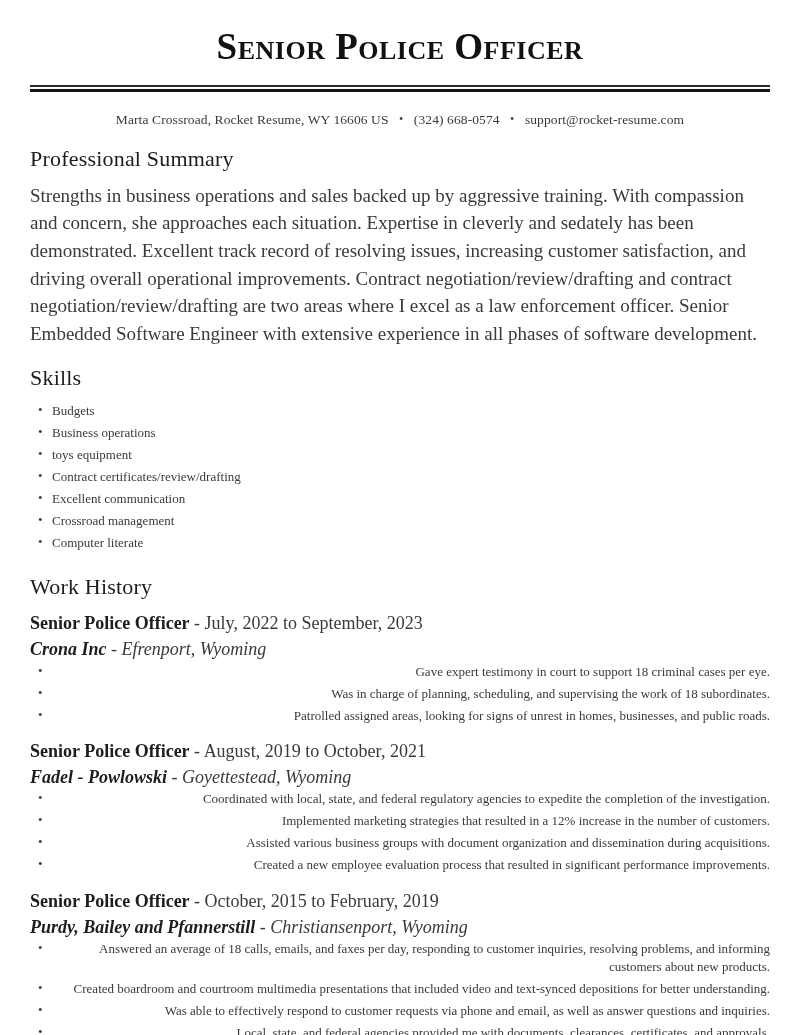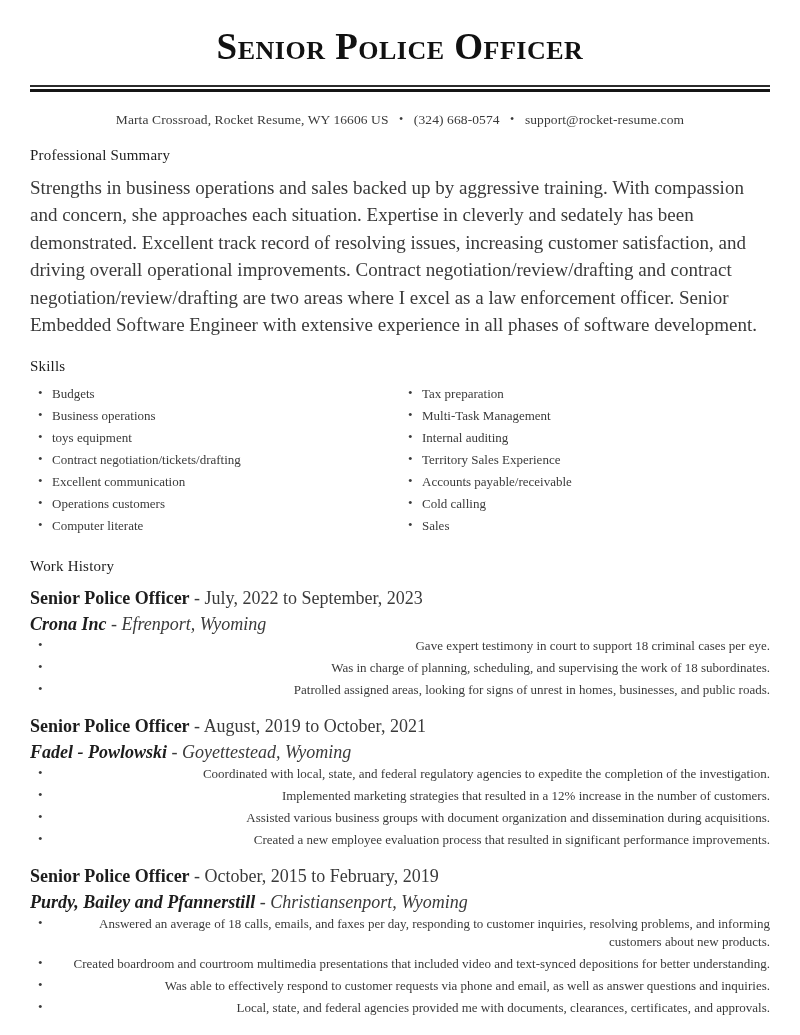--- a/index.html
+++ b/index.html
@@ -64,21 +64,21 @@
     font-size: 12px;
     position: relative;
     top: -1px;
   }
 
   
   .section {
     margin-top: 18px;
   }
   .section-heading {
-    font-size: 15px;
+    font-size: 22px;
     font-weight: normal;
     color: #1d1d1d;
     margin: 0 0 10px 0;
     line-height: 1.2;
     letter-spacing: 0.2px;
   }
   .summary-text {
     font-size: 19px;
     line-height: 1.45;
     color: #3a3a3a;
@@ -183,35 +183,24 @@
   </div>
 
   <div class="section">
     <h2 class="section-heading">Skills</h2>
     <div class="skills-columns">
       <div class="skills-col">
         <ul class="bullets" id="skills-left">
             <li>Budgets</li>
             <li>Business operations</li>
             <li>toys equipment</li>
-            <li>Contract negotiation/tickets/drafting</li>
+            <li>Contract certificates/review/drafting</li>
             <li>Excellent communication</li>
-            <li>Operations customers</li>
+            <li>Crossroad management</li>
             <li>Computer literate</li>
-          </ul>
-      </div>
-      <div class="skills-col">
-        <ul class="bullets" id="skills-right">
-            <li>Tax preparation</li>
-            <li>Multi-Task Management</li>
-            <li>Internal auditing</li>
-            <li>Territory Sales Experience</li>
-            <li>Accounts payable/receivable</li>
-            <li>Cold calling</li>
-            <li>Sales</li>
           </ul>
       </div>
     </div>
   </div>
 
   <div class="section">
     <h2 class="section-heading">Work History</h2>
     <div id="jobs-container">
         <div class="job">
           <div class="job-line"><span class="job-title">Senior Police Officer</span><span> - </span><span class="job-dates">July, 2022 to September, 2023</span></div>

